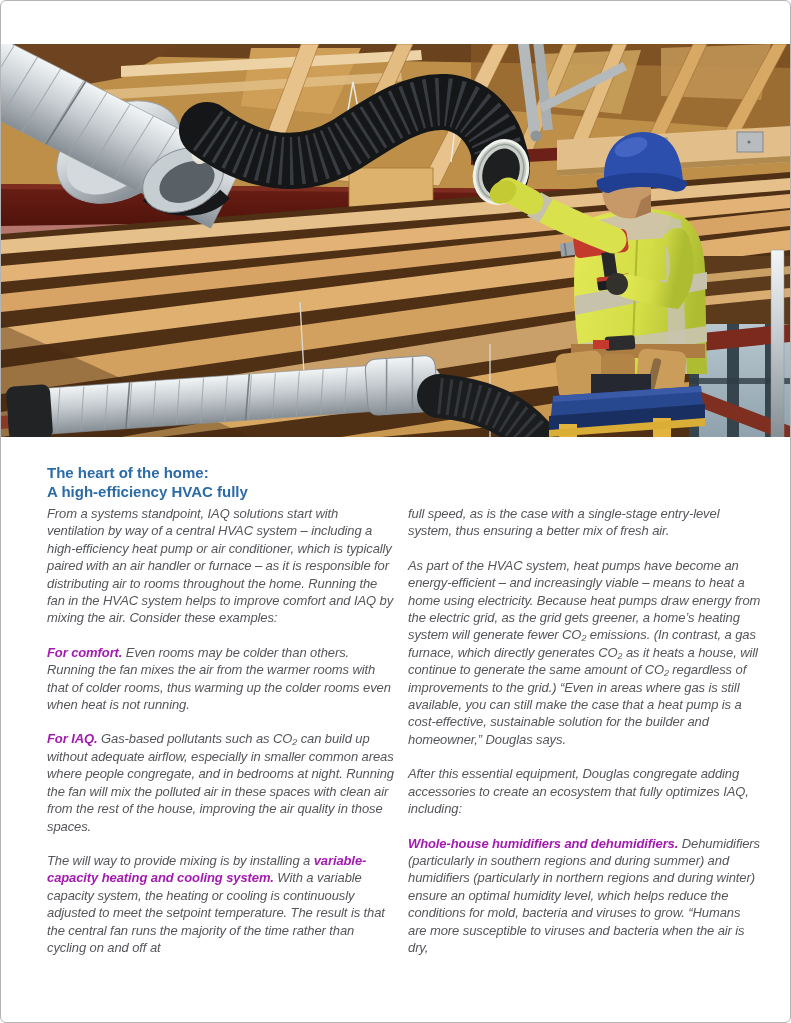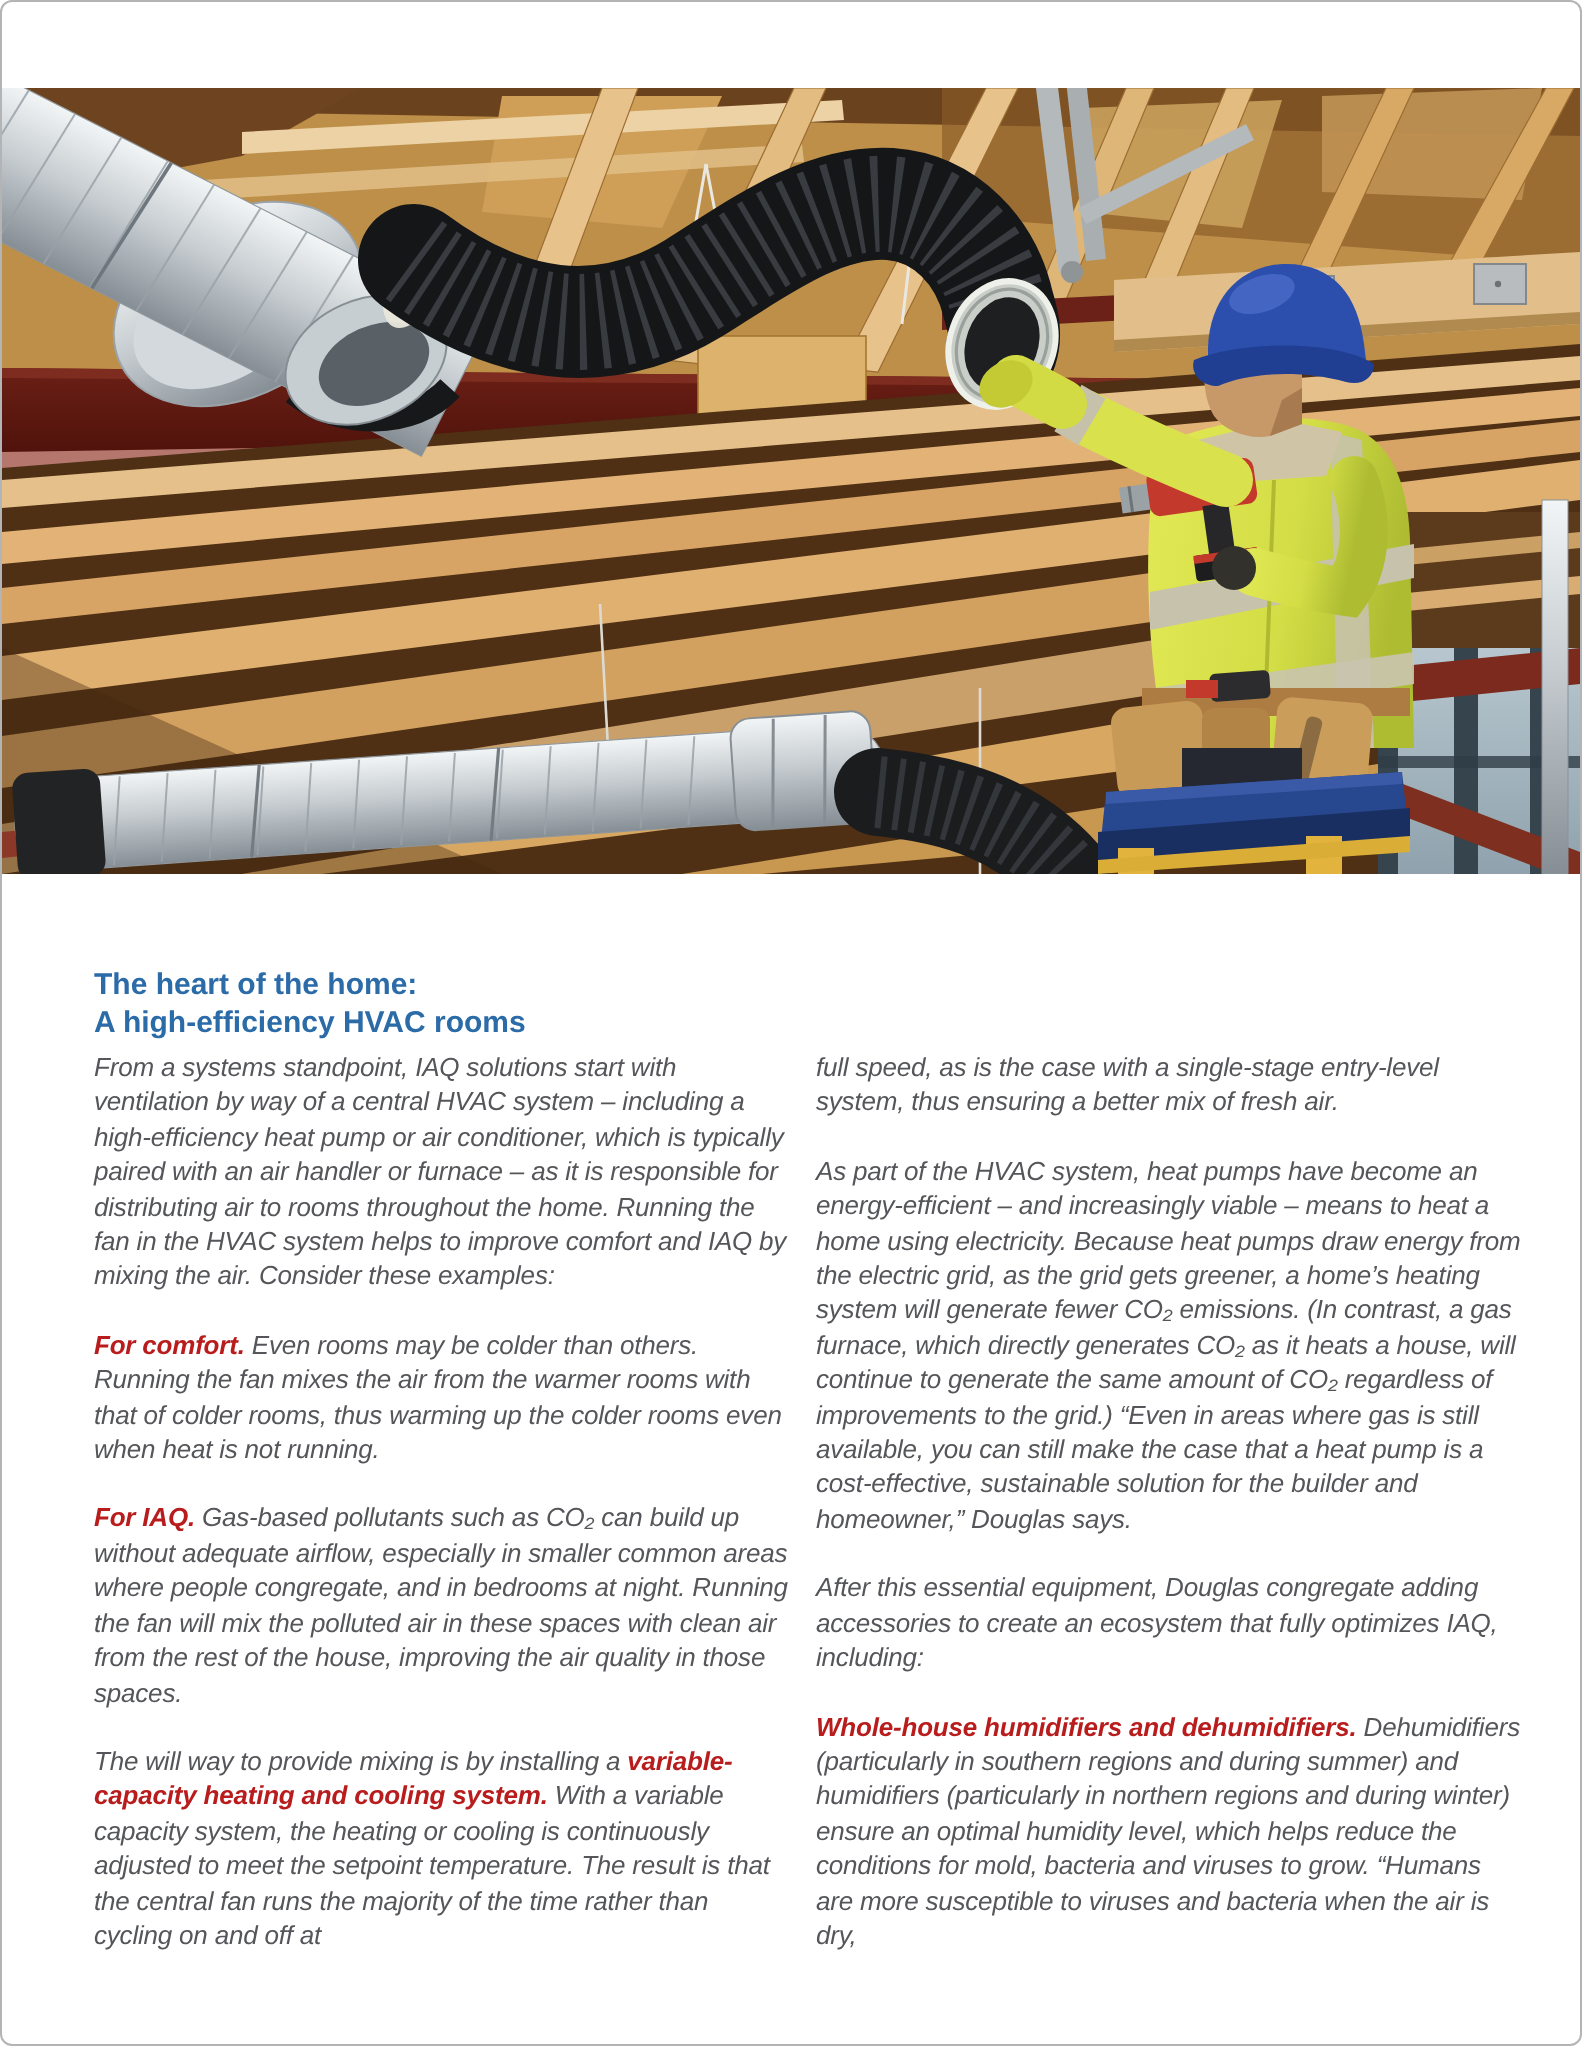--- a/index.html
+++ b/index.html
@@ -3,31 +3,31 @@
 <meta charset="utf-8">
 <style>
   html,body{margin:0;padding:0;background:#ffffff;}
   .page{
     position:relative;width:791px;height:1023px;box-sizing:border-box;
     border:1px solid #b2b4b6;border-radius:6px;background:#ffffff;overflow:hidden;
     font-family:"Liberation Sans","DejaVu Sans",sans-serif;
   }
   .photo{position:absolute;top:43px;left:0;width:789px;height:393px;}
   .photo svg{display:block;width:100%;height:100%;}
-  .content{position:absolute;top:482px;left:46px;display:flex;gap:13px;justify-content:flex-end;}
+  .content{position:absolute;top:462px;left:46px;display:flex;gap:13px;justify-content:flex-end;}
   .col{width:348px;}
   .col-right{width:354px;padding-top:42px;}
   h1.heading{
     margin:0 0 4px 0;font-size:15px;line-height:19px;font-weight:700;color:#2b6ba8;
   }
   .col p{
     margin:0 0 17px 0;font-size:13px;line-height:17.4px;color:#55565a;letter-spacing:-0.1px;font-style:italic;
   }
   .col p:last-child{margin-bottom:0;}
-  .b{font-weight:700;color:#b91c1c;}
+  .b{font-weight:700;color:#a21caf;}
 </style>
 </head>
 <body>
 
 <div class="page">
 
   <div class="photo">
     <svg viewBox="0 0 789 393" preserveAspectRatio="none">
       <defs>
         <linearGradient id="metal" x1="0" y1="0" x2="0" y2="1">
@@ -265,21 +265,21 @@
         </g>
       </g>
     </svg>
   </div>
 
   <div class="content">
 
     <div class="col col-left">
       <h1 class="heading">
         <span>The heart of the home:</span><br>
-        <span>A high-efficiency HVAC rooms</span>
+        <span>A high-efficiency HVAC fully</span>
       </h1>
       <p>
         <span>From a systems standpoint, IAQ solutions start with ventilation by way of a central HVAC system – including a high-efficiency heat pump or air conditioner, which is typically paired with an air handler or furnace – as it is responsible for distributing air to rooms throughout the home. Running the fan in the HVAC system helps to improve comfort and IAQ by mixing the air. Consider these examples:</span>
       </p>
       <p>
         <span class="b">For comfort.</span><span> Even rooms may be colder than others. Running the fan mixes the air from the warmer rooms with that of colder rooms, thus warming up the colder rooms even when heat is not running.</span>
       </p>
       <p>
         <span class="b">For IAQ.</span><span> Gas-based pollutants such as CO₂ can build up without adequate airflow, especially in smaller common areas where people congregate, and in bedrooms at night. Running the fan will mix the polluted air in these spaces with clean air from the rest of the house, improving the air quality in those spaces.</span>
       </p>

